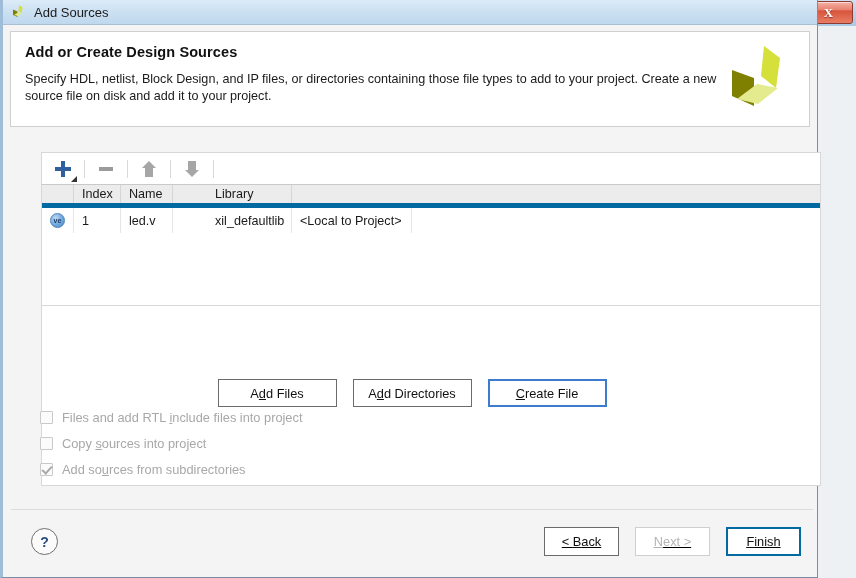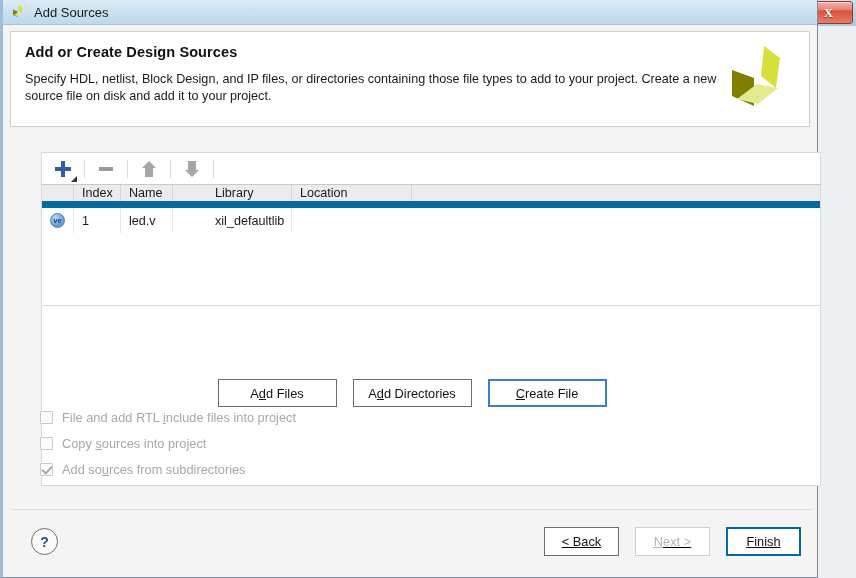--- a/index.html
+++ b/index.html
@@ -212,21 +212,21 @@
     background: #fff;
     border: 1px solid #d8d8d8;
     border-top: 1px solid #c9c9c9;
     box-sizing: border-box;
     overflow: hidden;
   }
   #tbl-head {
     display: flex;
     height: 23px;
     background: #ececec;
-    border-bottom: 7px solid #0369a1;
+    border-bottom: 5px solid #0369a1;
     box-sizing: border-box;
   }
   #tbl-head .th {
     font-size: 12.6px;
     color: #1a1a1a;
     display: flex;
     align-items: center;
     padding-left: 8px;
     border-right: 1px solid #d6d6d6;
     box-sizing: border-box;
@@ -445,30 +445,30 @@
       </div>
       <div class="tb-sep"></div>
     </div>
 
     <div id="src-table">
       <div id="tbl-head">
         <div class="th col-ico"></div>
         <div class="th col-idx">Index</div>
         <div class="th col-name">Name</div>
         <div class="th col-lib">Library</div>
-        <div class="th col-loc">Location</div>
         <div class="th col-pad"></div>
       </div>
       <div class="row">
         <div class="td col-ico">
           <span class="vlog-ico">ve</span>
         </div>
         <div class="td col-idx">1</div>
         <div class="td col-name">led.v</div>
         <div class="td col-lib">xil_defaultlib</div>
+        <div class="td col-loc">&lt;Local to Project&gt;</div>
         <div class="td col-pad"></div>
       </div>
     </div>
 
     <div id="list-blank"></div>
 
     <div id="mid-buttons">
       <div class="btn" style="width:119px;">
         <span><span>A</span><span class="u">d</span><span>d Files</span></span>
       </div>
@@ -476,21 +476,21 @@
         <span><span>A</span><span class="u">d</span><span>d Directories</span></span>
       </div>
       <div class="btn focus" style="width:119px;">
         <span><span></span><span class="u">C</span><span>reate File</span></span>
       </div>
     </div>
 
     <div id="checks">
       <div class="chk-row">
         <span class="chk-box"></span>
-        <span><span>File and add RTL </span><span class="u">i</span><span>nclude files into project</span></span>
+        <span><span>Files and add RTL </span><span class="u">i</span><span>nclude files into project</span></span>
       </div>
       <div class="chk-row">
         <span class="chk-box"></span>
         <span><span>Copy </span><span class="u">s</span><span>ources into project</span></span>
       </div>
       <div class="chk-row">
         <span class="chk-box checked"></span>
         <span><span>Add so</span><span class="u">u</span><span>rces from subdirectories</span></span>
       </div>
     </div>

